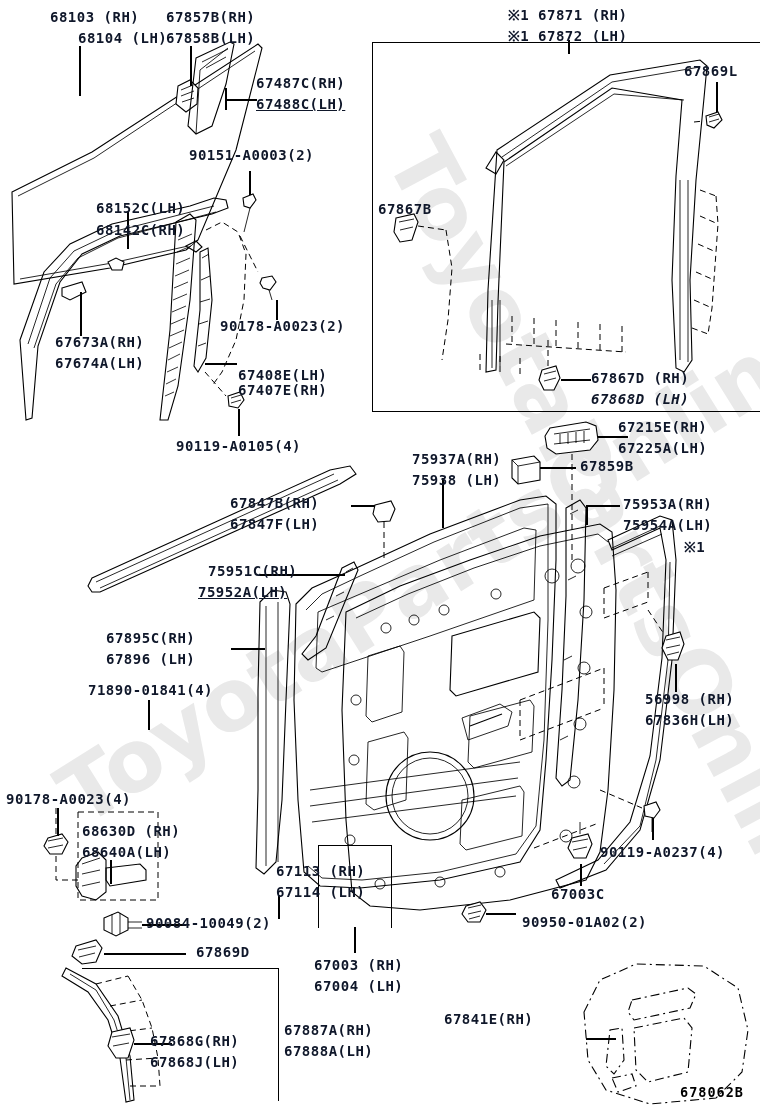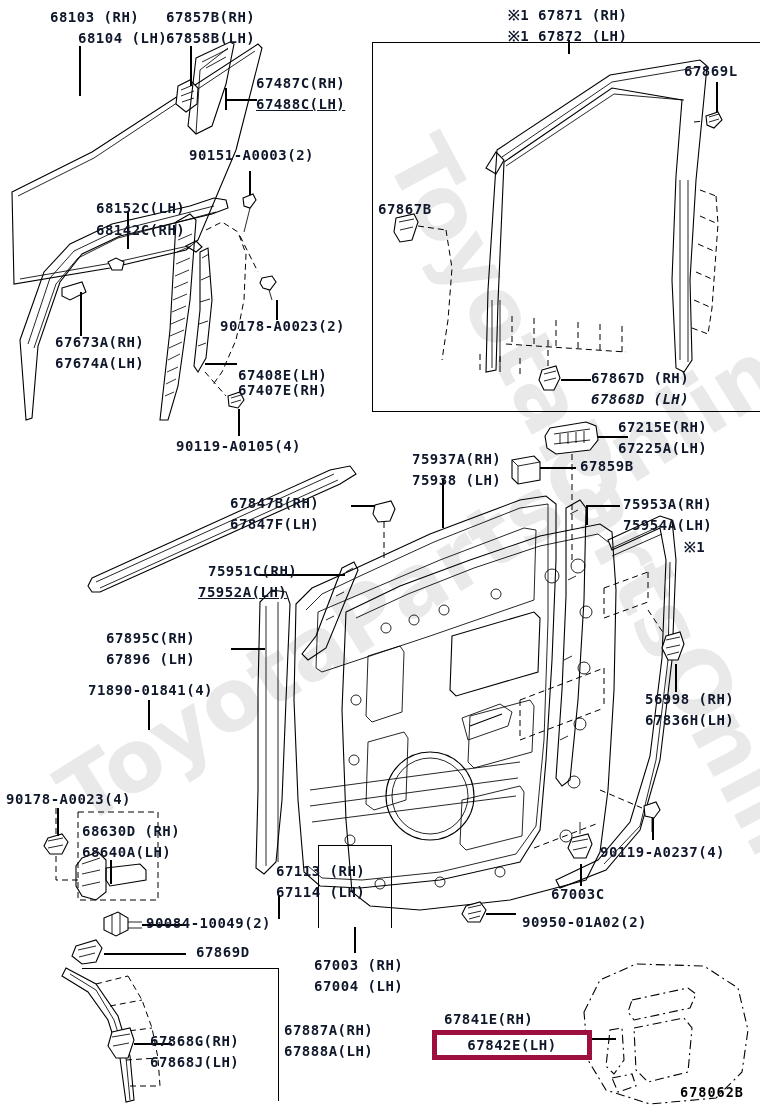--- a/index.html
+++ b/index.html
@@ -434,19 +434,16 @@
   <div class="lbl" style="left:600px;top:843px;">90119-A0237(4)</div>
 
   <div class="lbl" style="left:284px;top:1021px;">67887A(RH)</div>
   <div class="lbl" style="left:284px;top:1042px;">67888A(LH)</div>
 
   <div class="lbl" style="left:150px;top:1032px;">67868G(RH)</div>
   <div class="lbl" style="left:150px;top:1053px;">67868J(LH)</div>
 
   <div class="lbl" style="left:444px;top:1010px;">67841E(RH)</div>
 
-  <div id="highlight" style="left:432px;top:1030px;width:160px;height:30px;">
-    <span class="lbl">67842E(LH)</span>
-  </div>
 
   <div id="corner">678062B</div>
 
 </div>
 
 </body></html>

